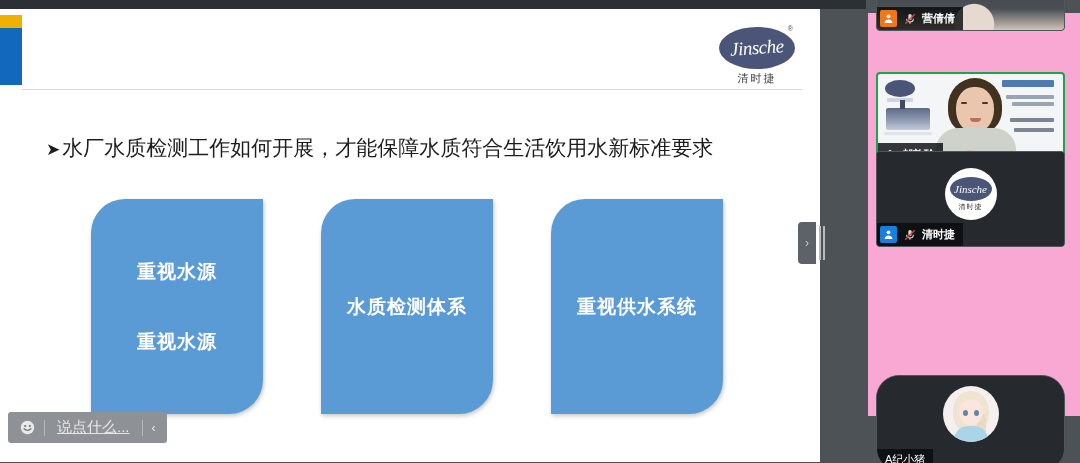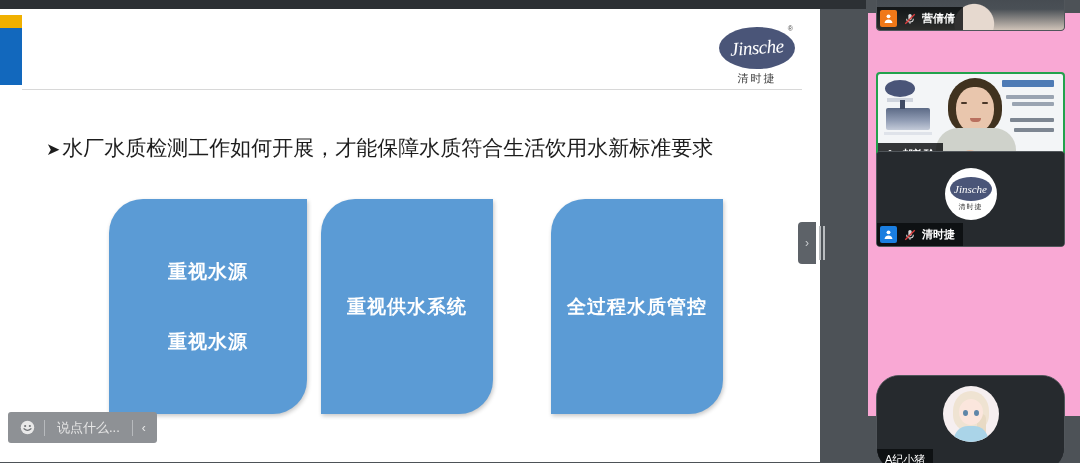--- a/index.html
+++ b/index.html
@@ -137,21 +137,21 @@
     border-radius: 34px 0 34px 0;
     box-shadow: 1px 2px 4px rgba(0,0,0,0.22);
     pointer-events: auto;
   }
   .pbox .line {
     font-size: 19px;
     font-weight: bold;
     letter-spacing: 1px;
     white-space: nowrap;
   }
-  .pbox.b1 { left: 109px;  top: 190px; width: 198px; height: 215px; gap: 44px; }
+  .pbox.b1 { left: 91px;  top: 190px; width: 172px; height: 215px; gap: 44px; }
   .pbox.b2 { left: 321px; top: 190px; width: 172px; height: 215px; }
   .pbox.b3 { left: 551px; top: 190px; width: 172px; height: 215px; }
 
   
   .chat-bar {
     position: absolute;
     left: 8px; top: 412px;
     height: 31px;
     display: flex;
     align-items: center;
@@ -164,23 +164,24 @@
     display: flex; align-items: center; justify-content: center;
     font-size: 16px;
     color: #e9e9e9;
   }
   .chat-sep {
     width: 1px; height: 16px;
     background: #b7babd;
   }
   .chat-placeholder {
     padding: 0 12px;
-    font-size: 13px;
+    font-size: 15px;
     color: #e6e6e6;
     white-space: nowrap;
+    text-decoration: underline;
   }
   .chat-caret {
     width: 22px; height: 31px;
     display: flex; align-items: center; justify-content: center;
     font-size: 12px;
     color: #eaeaea;
   }
 
   
   .collapse-handle {
@@ -503,24 +504,24 @@
     <div class="subtitle">
       <span class="bullet">➤</span><span>水厂水质检测工作如何开展，才能保障水质符合生活饮用水新标准要求</span>
     </div>
 
     <div class="boxes">
       <div class="pbox b1">
         <div class="line">重视水源</div>
         <div class="line">重视水源</div>
       </div>
       <div class="pbox b2">
+        <div class="line">水质检测体系</div>
+      </div>
+      <div class="pbox b3">
         <div class="line">重视供水系统</div>
-      </div>
-      <div class="pbox b3">
-        <div class="line">全过程水质管控</div>
       </div>
     </div>
   </div>
 
   <div class="chat-bar">
     <div class="chat-emoji">
       <svg width="15" height="15" viewBox="0 0 16 16">
         <circle cx="8" cy="8" r="7.2" fill="#e9e9e9"></circle>
         <circle cx="5.5" cy="6.4" r="1.15" fill="#6d7074"></circle>
         <circle cx="10.5" cy="6.4" r="1.15" fill="#6d7074"></circle>

